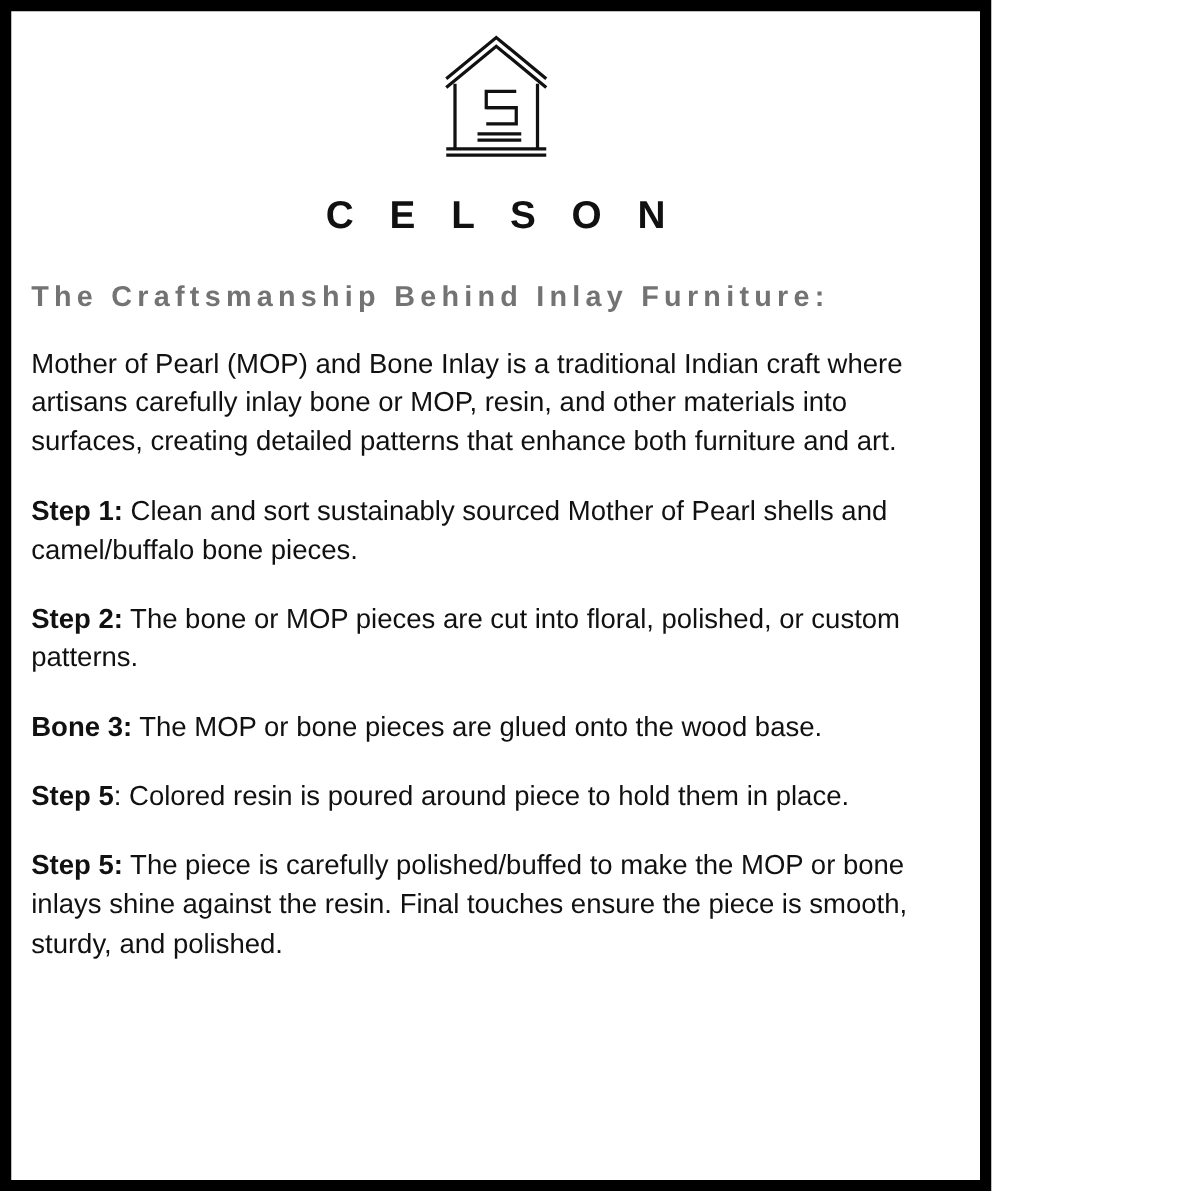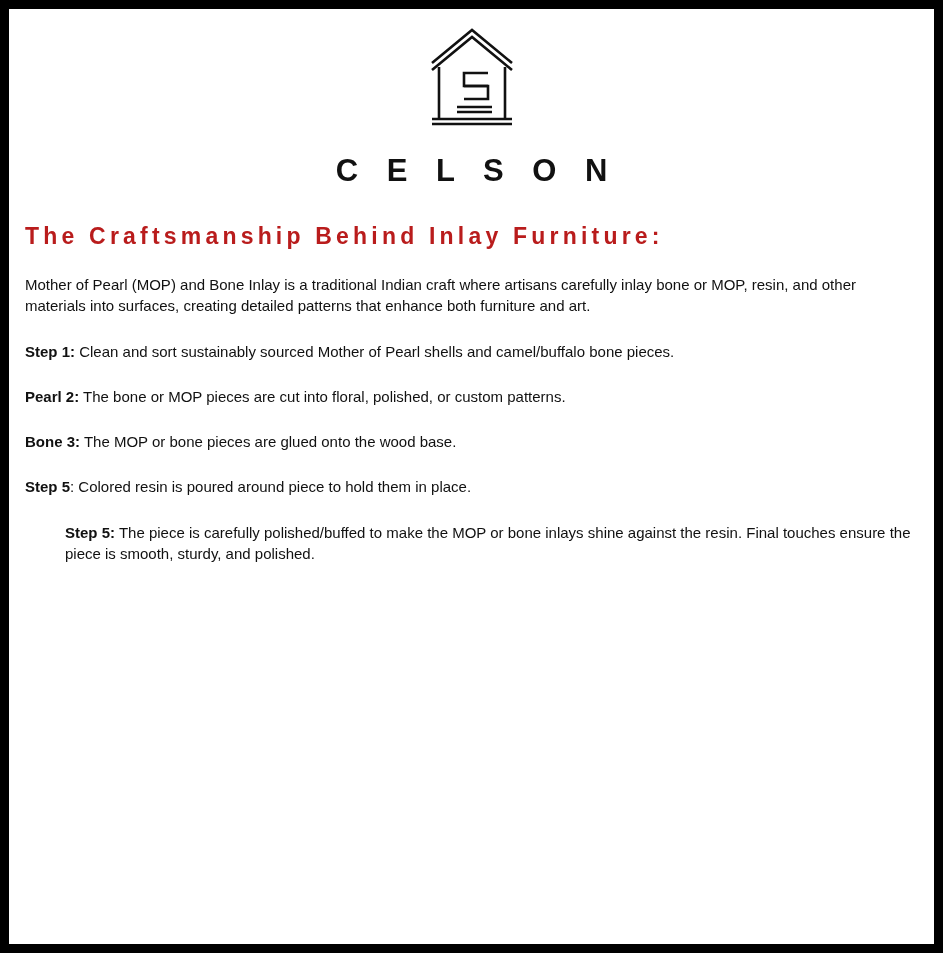--- a/index.html
+++ b/index.html
@@ -9,21 +9,21 @@
   }
   body {
     width: 943px;
     height: 953px;
     font-family: "Liberation Sans", sans-serif;
     color: #111111;
     overflow: hidden;
   }
   .page {
     box-sizing: border-box;
-    width: 943px;
+    width: 793px;
     height: 953px;
     border: 9px solid #000000;
     background: #ffffff;
     padding: 10px 16px 0 16px;
   }
   .brand-block {
     text-align: center;
     padding-top: 4px;
   }
   .logo {
@@ -37,35 +37,34 @@
     letter-spacing: 10px;
     text-indent: 10px;
     color: #111111;
     font-family: "Liberation Sans", sans-serif;
   }
   .headline {
     margin-top: 34px;
     font-size: 23px;
     font-weight: 700;
     letter-spacing: 4.2px;
-    color: #b91c1c;
+    color: #737373;
   }
   .body-copy {
     margin-top: 24px;
   }
   .para {
-    font-size: 15px;
+    font-size: 22px;
     line-height: 1.42;
     color: #111111;
     margin: 0 0 24px 0;
     max-width: 890px;
   }
   .para:last-child {
     margin-bottom: 0;
-    margin-left: 40px;
   }
   .step-label {
     font-weight: 700;
   }
 </style>
 </head>
 <body>
 
 <div class="page">
 
@@ -94,21 +93,21 @@
   <div class="headline">The Craftsmanship Behind Inlay Furniture:</div>
 
   <div class="body-copy">
     <p class="para">
       <span class="step-label"></span><span>Mother of Pearl (MOP) and Bone Inlay is a traditional Indian craft where artisans carefully inlay bone or MOP, resin, and other materials into surfaces, creating detailed patterns that enhance both furniture and art.</span>
     </p>
     <p class="para">
       <span class="step-label">Step 1:</span><span> Clean and sort sustainably sourced Mother of Pearl shells and camel/buffalo bone pieces.</span>
     </p>
     <p class="para">
-      <span class="step-label">Pearl 2:</span><span> The bone or MOP pieces are cut into floral, polished, or custom patterns.</span>
+      <span class="step-label">Step 2:</span><span> The bone or MOP pieces are cut into floral, polished, or custom patterns.</span>
     </p>
     <p class="para">
       <span class="step-label">Bone 3:</span><span> The MOP or bone pieces are glued onto the wood base.</span>
     </p>
     <p class="para">
       <span class="step-label">Step 5</span><span>: Colored resin is poured around piece to hold them in place.</span>
     </p>
     <p class="para">
       <span class="step-label">Step 5:</span><span> The piece is carefully polished/buffed to make the MOP or bone inlays shine against the resin. Final touches ensure the piece is smooth, sturdy, and polished.</span>
     </p>

